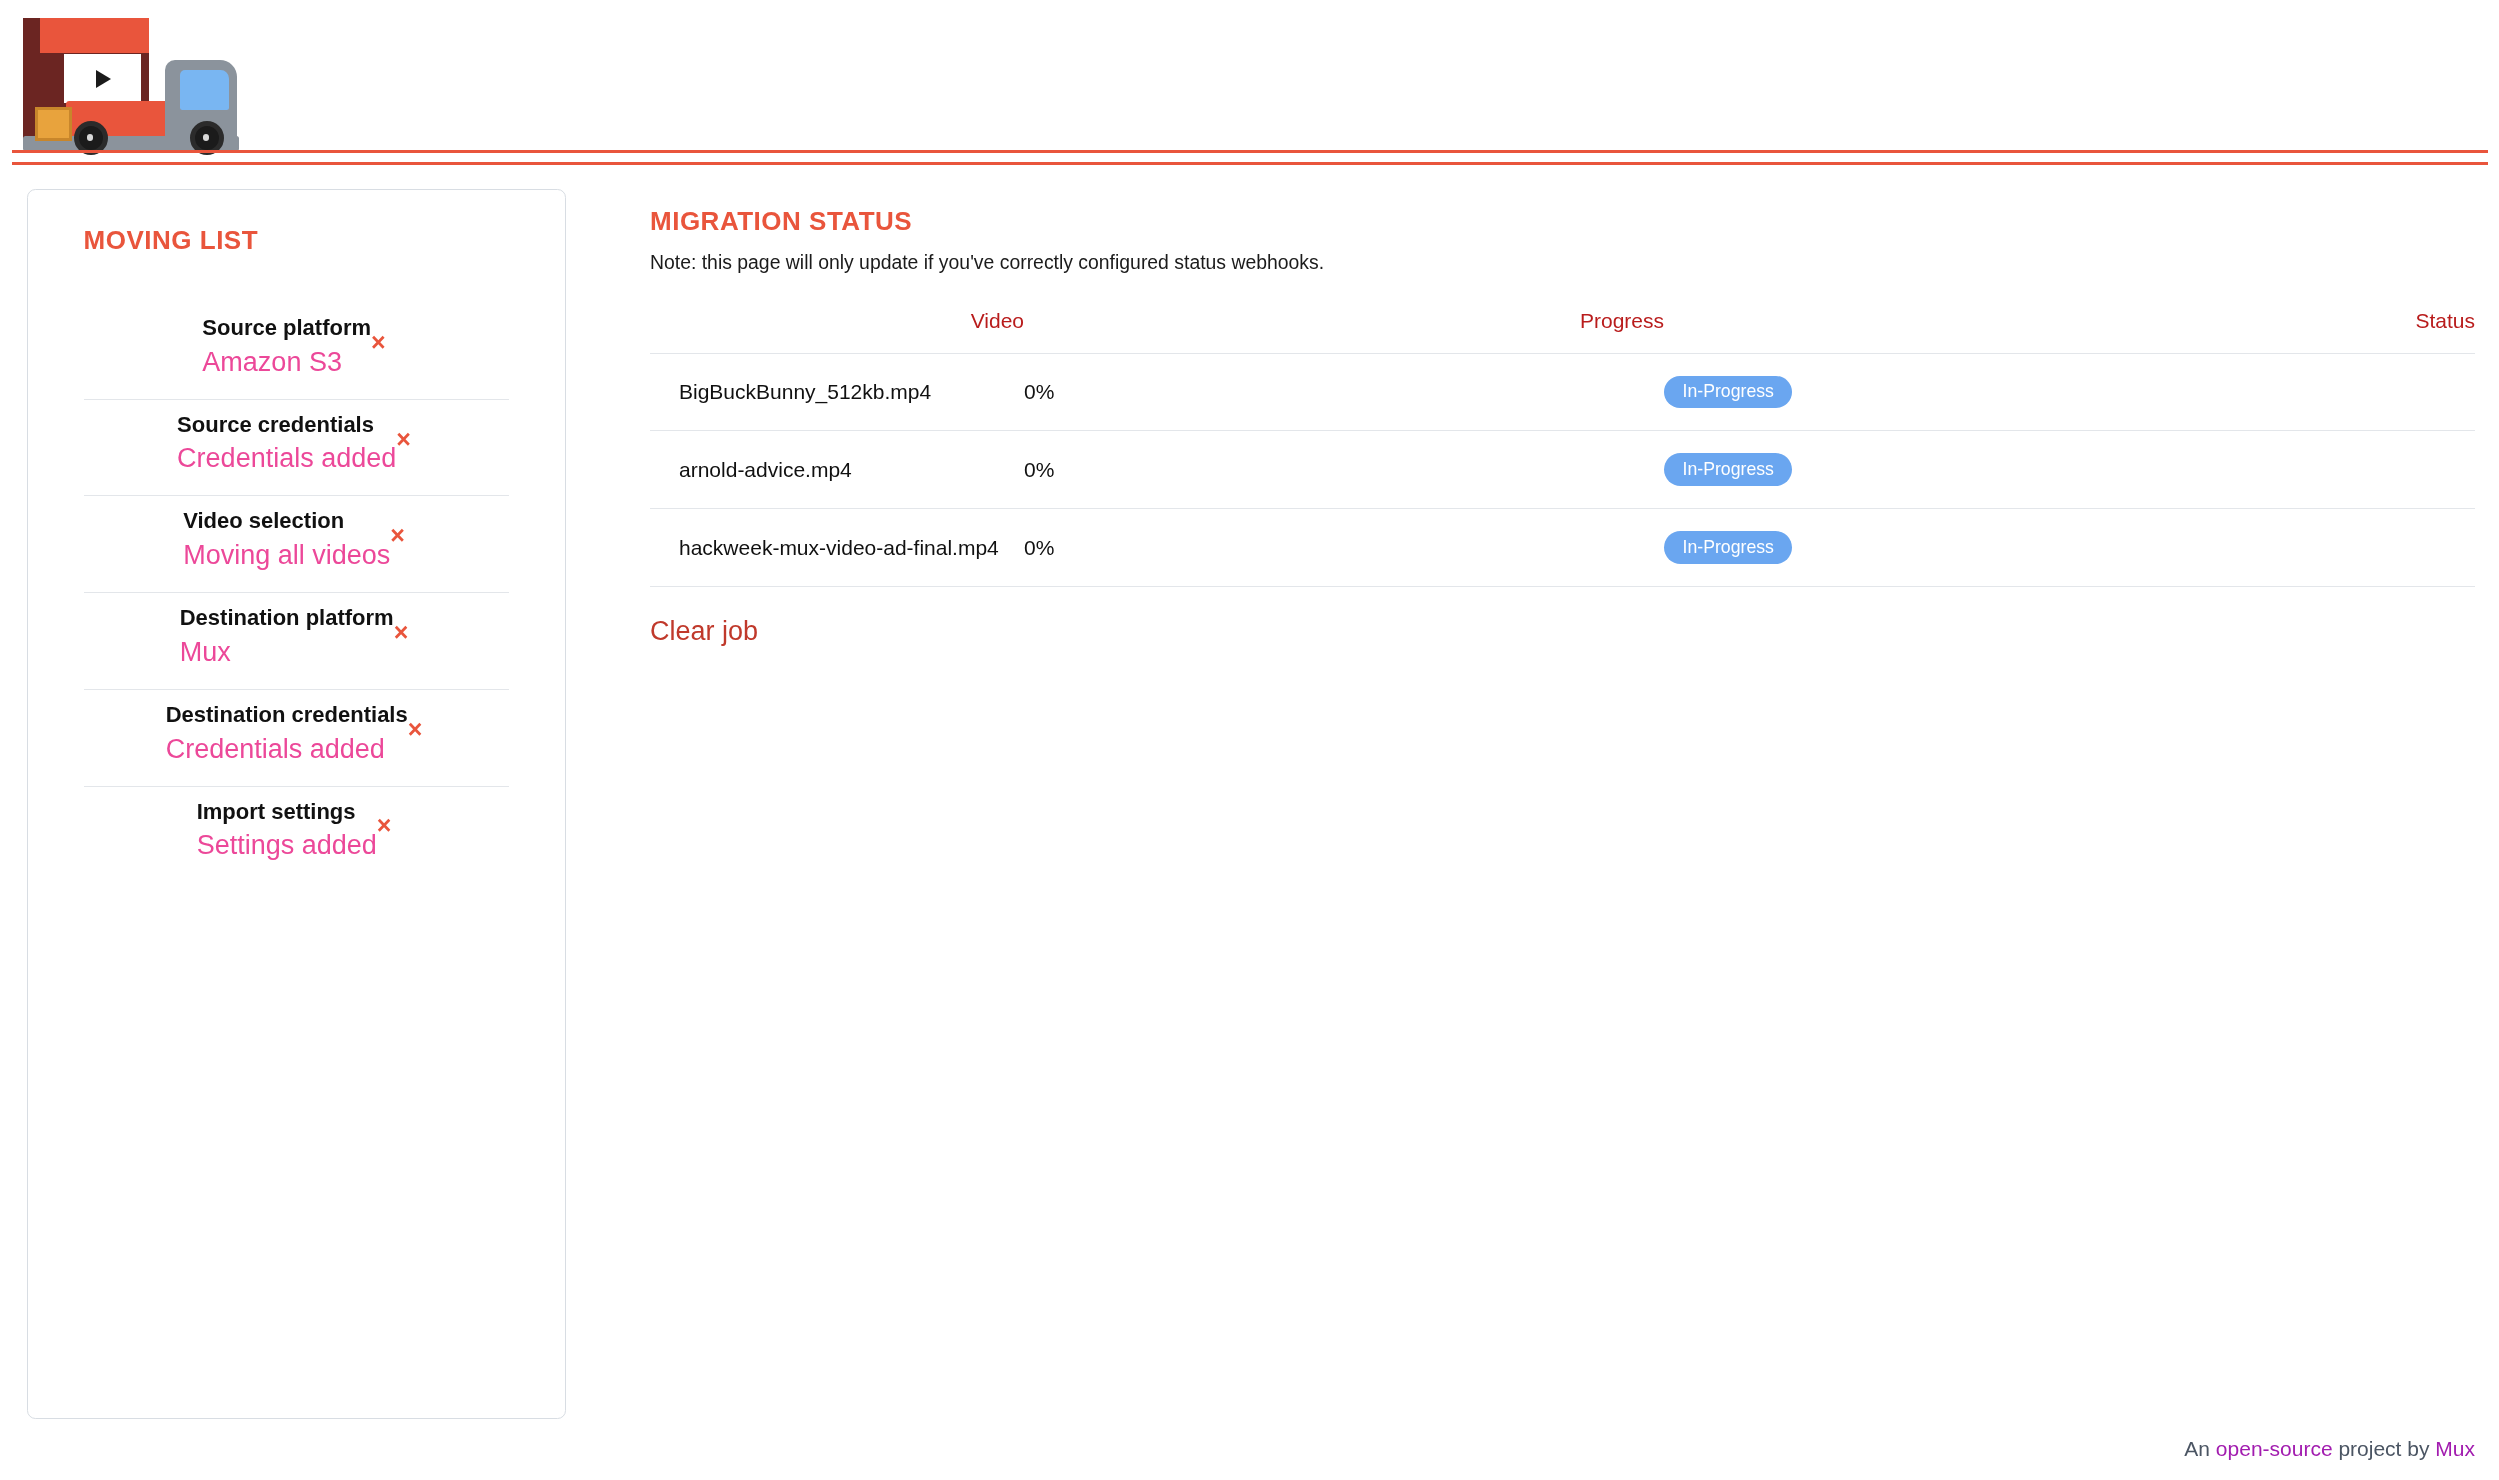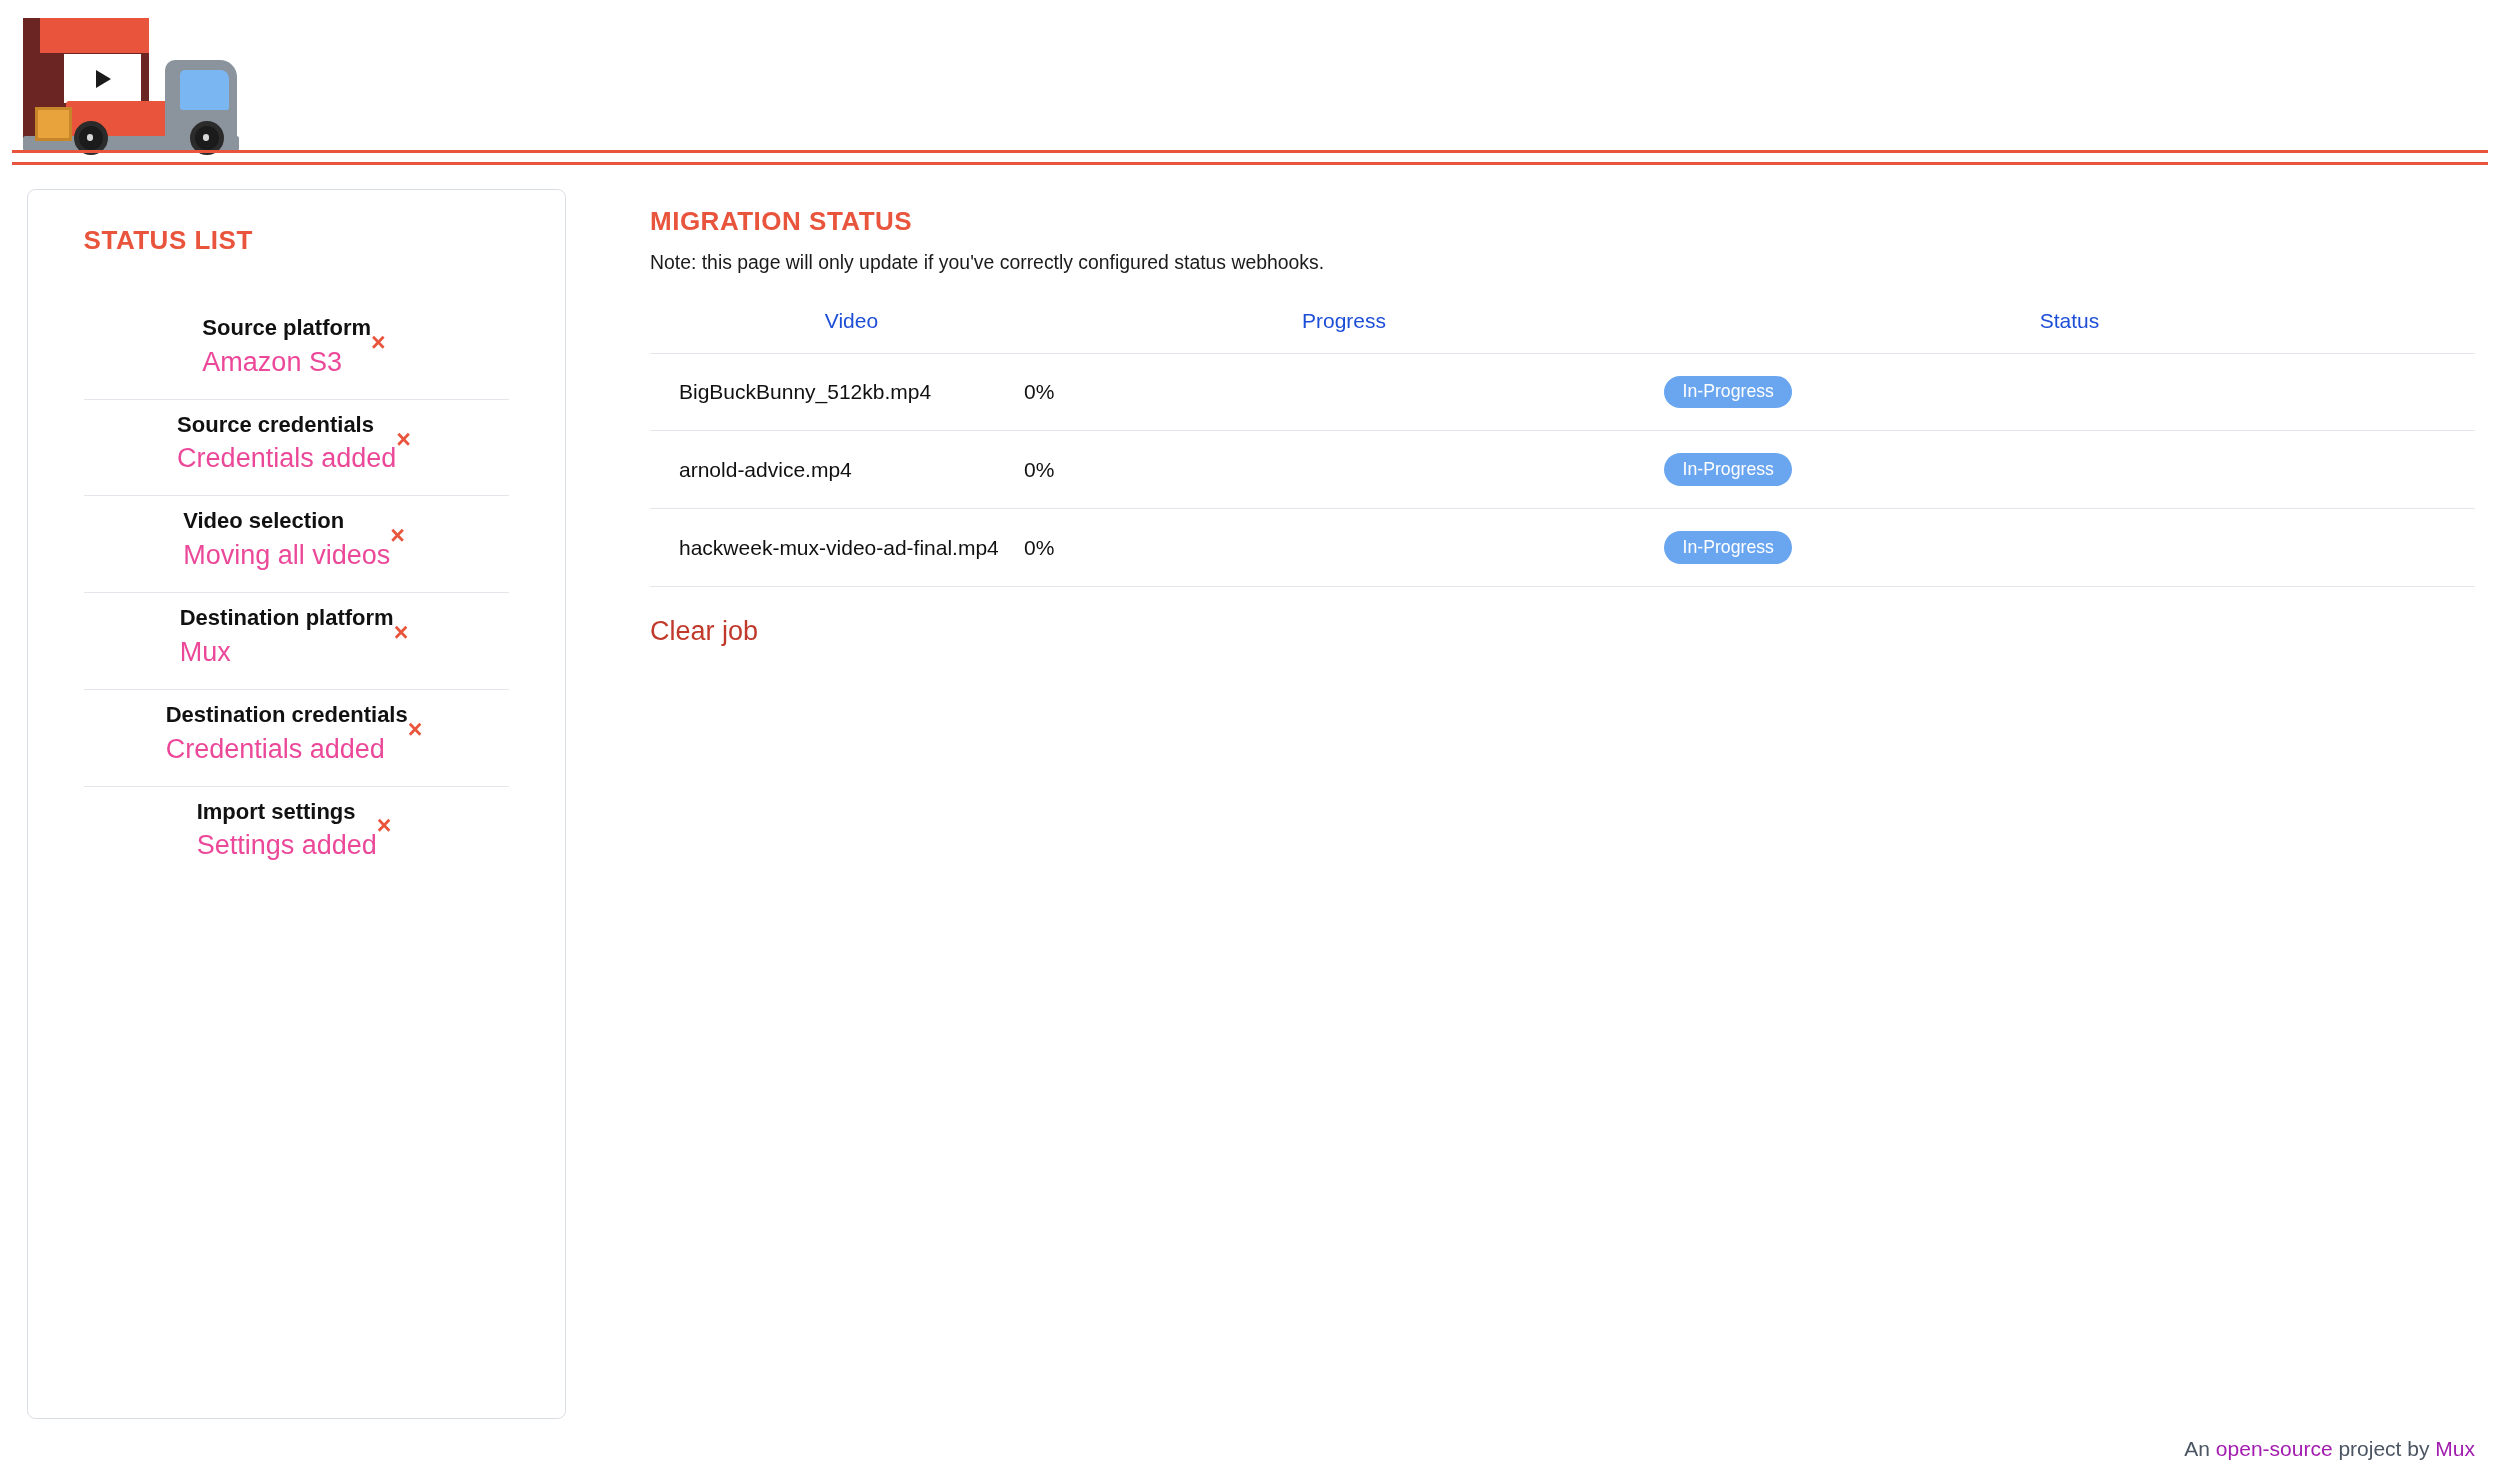--- a/index.html
+++ b/index.html
@@ -232,24 +232,24 @@
     font-size: 19.4px;
     color: #1b1b1b;
     margin-bottom: 35px;
   }
   table.status-table {
     width: 100%;
     border-collapse: collapse;
     table-layout: fixed;
   }
   table.status-table th {
-    text-align: center;
+    text-align: right;
     font-size: 21px;
     font-weight: normal;
-    color: #1d4ed8;
+    color: #b91c1c;
     padding: 0 0 20px 0;
     border-bottom: 0.8px solid #e3e6ea;
   }
   table.status-table td {
     font-size: 21px;
     color: #111;
     padding: 22px 0 22px 0;
     border-bottom: 0.8px solid #e3e6ea;
     vertical-align: middle;
   }
@@ -306,21 +306,21 @@
     <div class="wheel wheel-1"></div>
     <div class="wheel wheel-2"></div>
   </div>
   <div class="rule-top"></div>
   <div class="rule-bottom"></div>
 </div>
 
 <div class="content">
 
   <aside class="sidebar">
-    <div class="sidebar-title">STATUS LIST</div>
+    <div class="sidebar-title">MOVING LIST</div>
     <div class="moving-list">
 
       <div class="moving-item">
         <div class="mi-texts">
           <div class="mi-label">Source platform</div>
           <div class="mi-value">Amazon S3</div>
         </div>
         <button class="mi-remove">×</button>
       </div>
 

